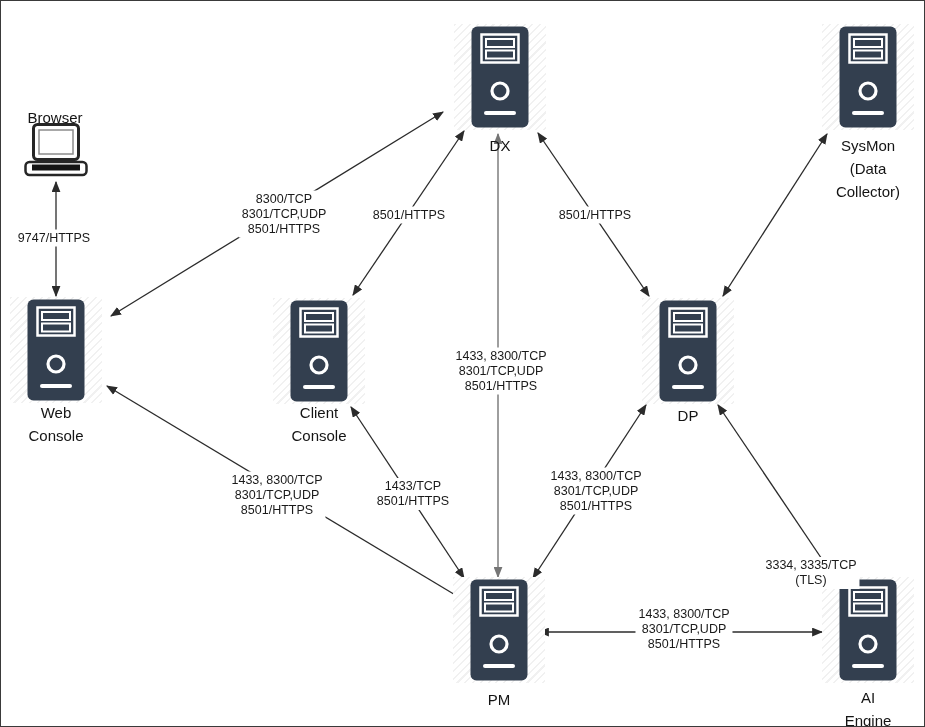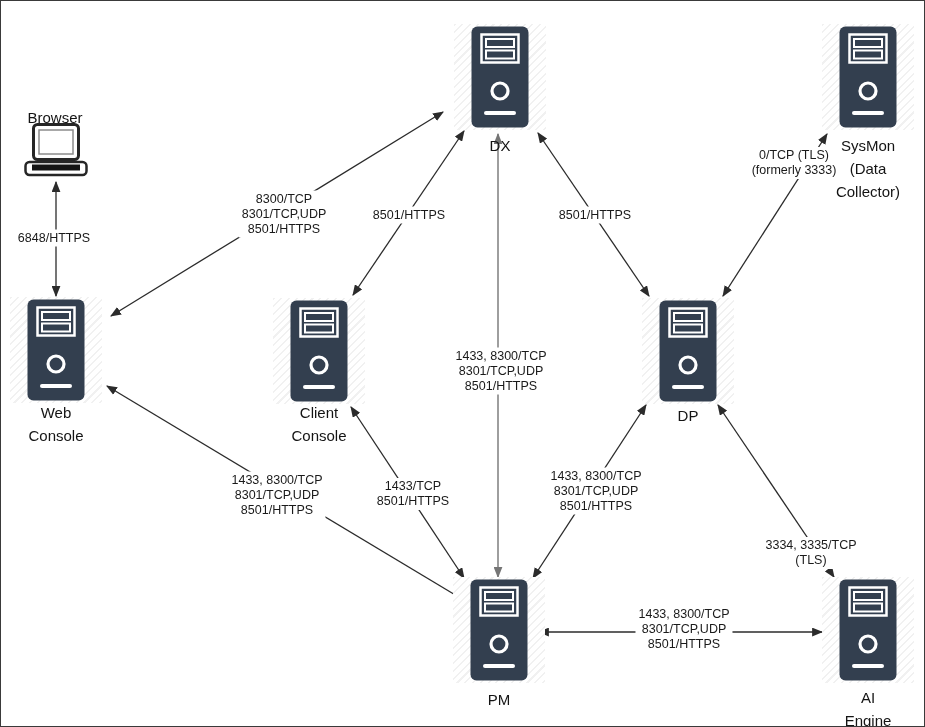--- a/index.html
+++ b/index.html
@@ -123,38 +123,36 @@
 (Data
 Collector)</div>
   <div class="node-label" style="left:55px;top:400px">Web
 Console</div>
   <div class="node-label" style="left:318px;top:400px">Client
 Console</div>
   <div class="node-label" style="left:687px;top:403px">DP</div>
   <div class="node-label" style="left:498px;top:687px">PM</div>
   <div class="node-label" style="left:867px;top:685px">AI Engine</div>
 
-  <div class="edge-label" style="left:53px;top:237px">6848/HTTPS</div>
+  <div class="edge-label" style="left:53px;top:237px">9747/HTTPS</div>
   <div class="edge-label" style="left:283px;top:213px">8300/TCP
 8301/TCP,UDP
 8501/HTTPS</div>
   <div class="edge-label" style="left:408px;top:214px">8501/HTTPS</div>
   <div class="edge-label" style="left:594px;top:214px">8501/HTTPS</div>
   <div class="edge-label" style="left:500px;top:370px">1433, 8300/TCP
 8301/TCP,UDP
 8501/HTTPS</div>
   <div class="edge-label" style="left:276px;top:494px">1433, 8300/TCP
 8301/TCP,UDP
 8501/HTTPS</div>
   <div class="edge-label" style="left:412px;top:493px">1433/TCP
 8501/HTTPS</div>
   <div class="edge-label" style="left:595px;top:490px">1433, 8300/TCP
 8301/TCP,UDP
 8501/HTTPS</div>
-  <div class="edge-label" style="left:793px;top:162px">0/TCP (TLS)
-(formerly 3333)</div>
-  <div class="edge-label" style="left:810px;top:552px">3334, 3335/TCP
+  <div class="edge-label" style="left:810px;top:572px">3334, 3335/TCP
 (TLS)</div>
   <div class="edge-label" style="left:683px;top:628px">1433, 8300/TCP
 8301/TCP,UDP
 8501/HTTPS</div>
 
 </div>
 
 </body></html>

